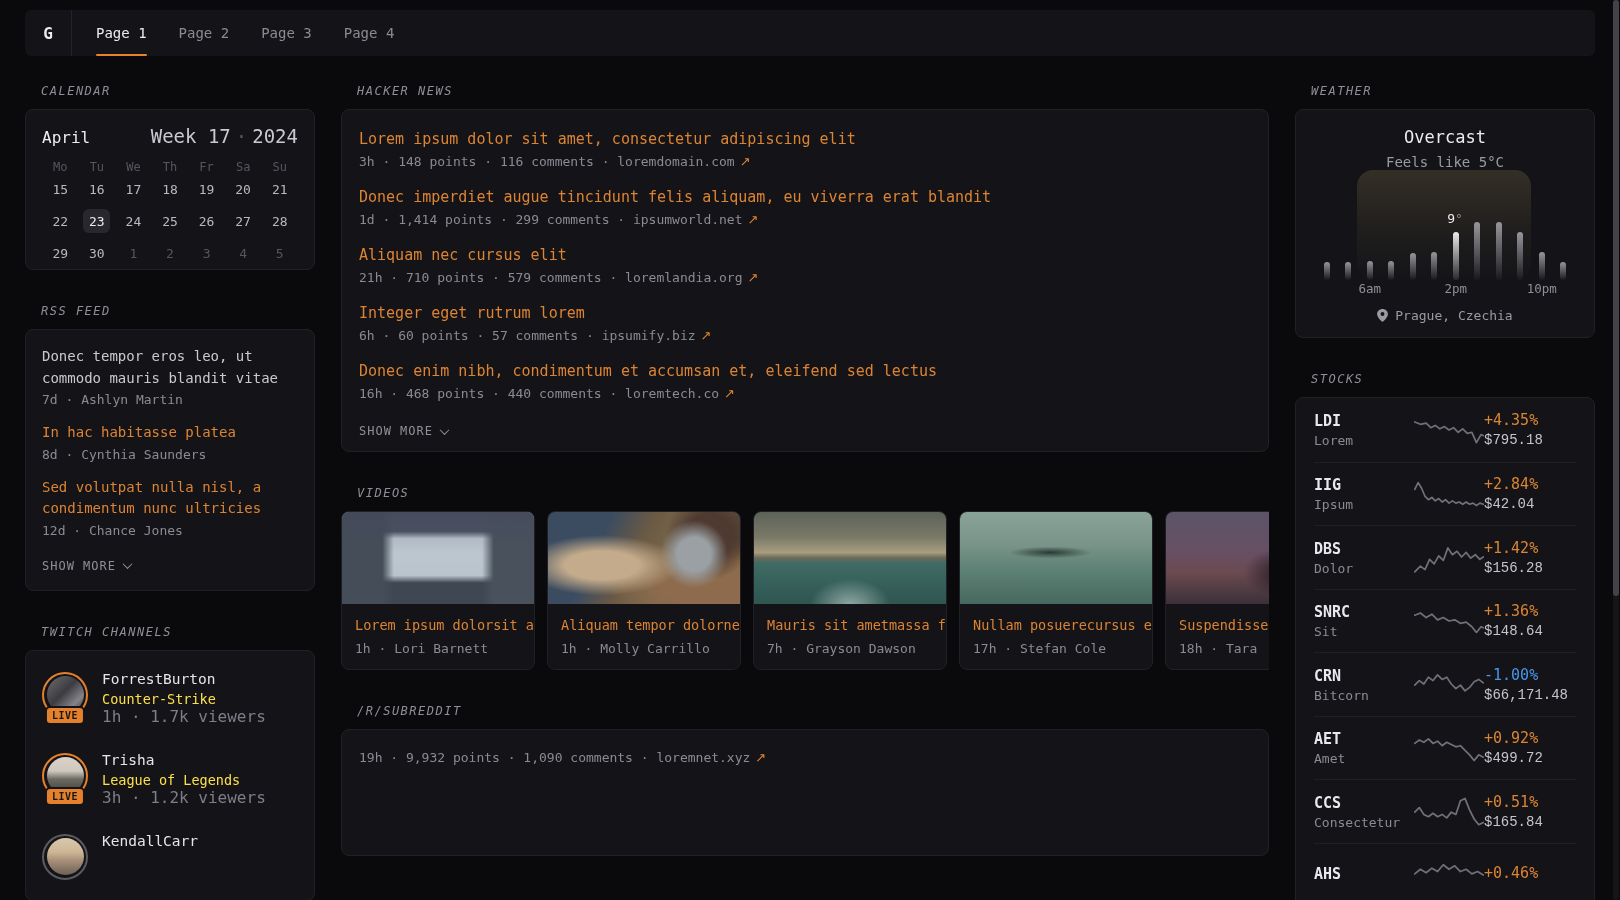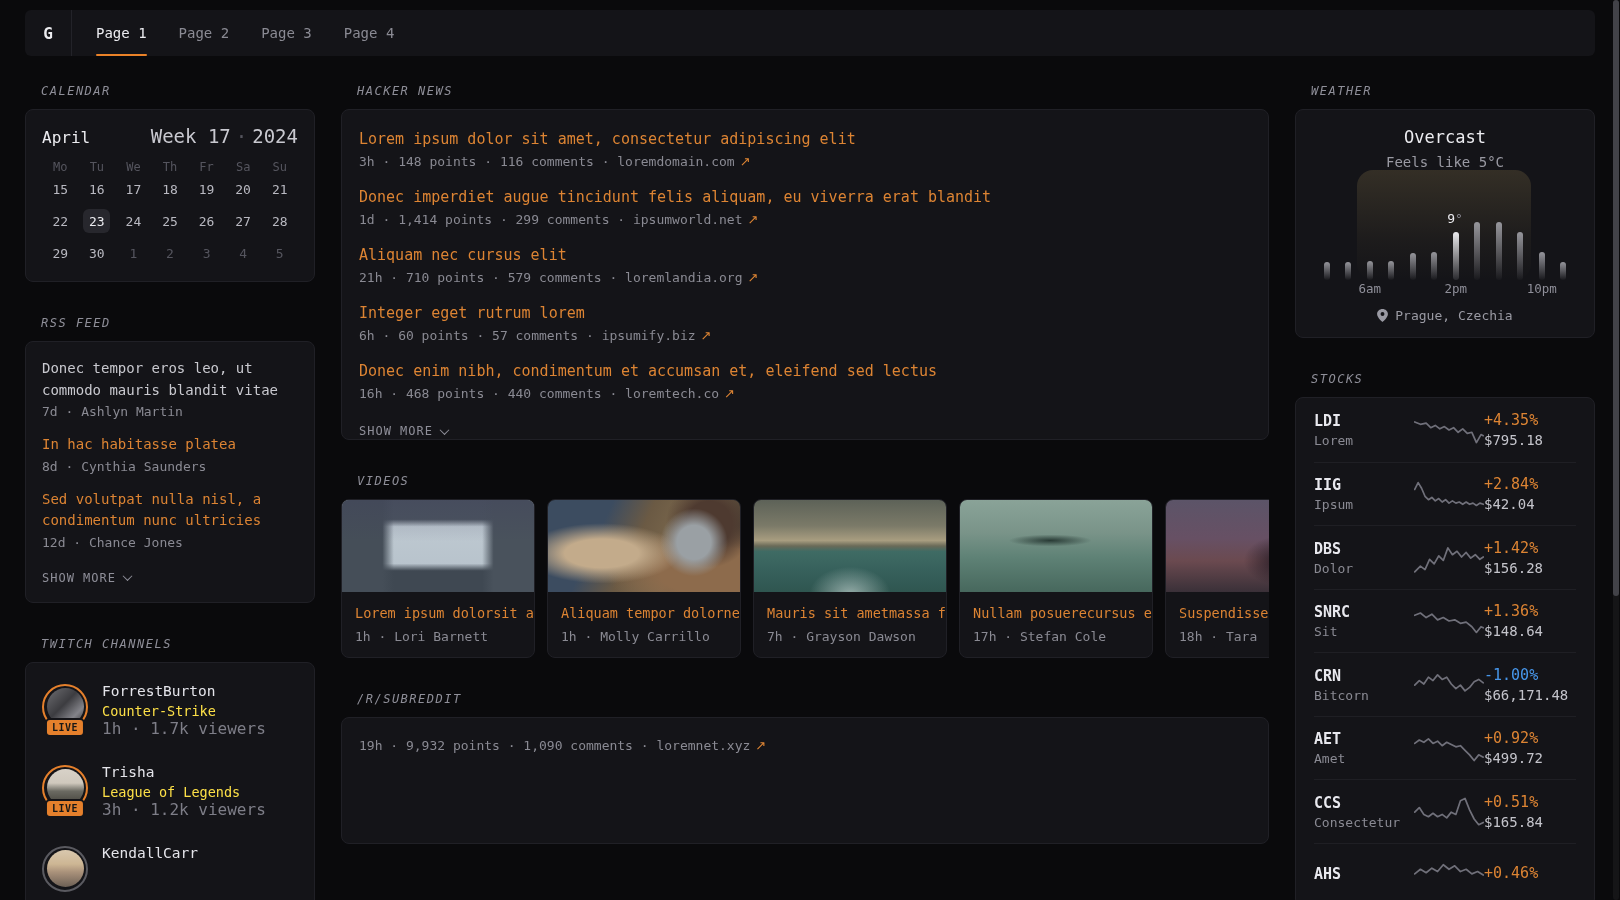--- a/index.html
+++ b/index.html
@@ -23,21 +23,21 @@
   
   .columns{display:flex;padding:0 25px;margin-top:28px;gap:26px;align-items:flex-start;}
   .col-left{width:290px;flex:none;}
   .col-mid{width:928px;flex:none;min-width:0;}
   .col-right{width:300px;flex:none;}
   .widget + .widget{margin-top:34px;}
   .widget-heading{color:#8f8f99;font-size:12px;font-weight:normal;letter-spacing:1.5px;margin:0 0 11px 16px;font-style:italic;}
   .card{background:var(--card);border:1px solid var(--border);border-radius:8px;}
 
   
-  .cal-card{padding:15px 16px 16px;}
+  .cal-card{padding:15px 16px 4px;}
   .cal-head{display:flex;justify-content:space-between;align-items:baseline;margin-bottom:13px;}
   .cal-month{color:var(--text);font-size:16px;}
   .cal-week{color:#c9c9d0;font-size:19px;}
   .cal-week .dot{color:var(--dim);margin:0 5px;}
   .cal-grid{display:grid;grid-template-columns:repeat(7,1fr);justify-items:center;row-gap:8px;}
   .wd{color:var(--dim);font-size:12px;margin-bottom:3px;}
   .day{color:#b9b9c1;font-size:13px;height:24px;min-width:27px;display:flex;align-items:center;justify-content:center;border-radius:6px;}
   .day.muted{color:var(--dim);}
   .day.selected{background:#27272d;color:var(--text);}
 
@@ -59,21 +59,21 @@
   .av{width:37px;height:37px;border-radius:50%;}
   .av1{background:linear-gradient(135deg,#6f6f73 0%,#3c3c40 45%,#84848a 75%,#2c2c30 100%);}
   .av2{background:linear-gradient(180deg,#d8d2c8 0%,#cfc8bd 38%,#6b6a62 60%,#3f3d36 100%);}
   .av3{background:linear-gradient(180deg,#d9c8ae 0%,#cdb694 38%,#a9917a 60%,#6d6055 100%);}
   .live-badge{position:absolute;left:50%;transform:translateX(-50%);bottom:-7px;background:var(--live);color:#171717;font-size:10px;font-weight:bold;padding:2px 5px;border-radius:5px;border:2px solid var(--card);letter-spacing:.5px;}
   .tw-name{color:#e4e4ea;font-size:14.5px;}
   .tw-game{color:#fde047;font-size:13.5px;margin-top:4px;}
   .tw-meta{color:#7e7e88;font-size:16px;}
 
   
-  .hn-card{padding:18px 17px 0;}
+  .hn-card{padding:18px 17px 12px;}
   .hn-item{margin-bottom:17px;}
   .hn-title{color:var(--accent);font-size:15px;line-height:22px;}
   .hn-meta{color:var(--muted);font-size:13px;margin-top:4px;}
   .ext-arrow{color:var(--accent);font-family:"DejaVu Sans",sans-serif;margin-left:5px;}
 
   
   .video-row{display:flex;gap:12px;overflow:hidden;}
   .video-card{flex:0 0 194px;background:var(--card);border:1px solid var(--border);border-radius:8px;overflow:hidden;cursor:pointer;}
   .thumb{height:92px;}
   .thumb1{background:
@@ -125,21 +125,21 @@
   .stocks-card{padding:0 18px;}
   .stock-row{display:flex;align-items:center;height:63.5px;border-top:1px solid #1f1f24;}
   .stock-row:first-child{border-top:none;}
   .s-left{width:100px;flex:none;}
   .s-sym{color:#e8e8ee;font-size:15px;font-weight:bold;}
   .s-name{color:var(--muted);font-size:13px;margin-top:3px;}
   .s-spark{flex:1;display:flex;justify-content:center;align-items:center;}
   .s-right{width:106px;flex:none;text-align:left;}
   .s-chg{font-size:15px;color:var(--accent);}
   .s-chg.neg{color:var(--negative);}
-  .s-price{color:#c4c4cb;font-size:14px;margin-top:3px;}
+  .s-price{color:#c4c4cb;font-size:14px;margin-top:3px;font-family:Liberation Mono, monospace;}
 
   
   .scrollbar{position:fixed;top:0;right:1px;width:6px;height:900px;background:#151517;border-radius:3px;}
   .scroll-thumb{width:6px;height:596px;background:#424248;border-radius:3px;cursor:pointer;}
 </style>
 </head>
 <body>
 
 <header class="topbar">
   <div class="logo-box">G</div>

